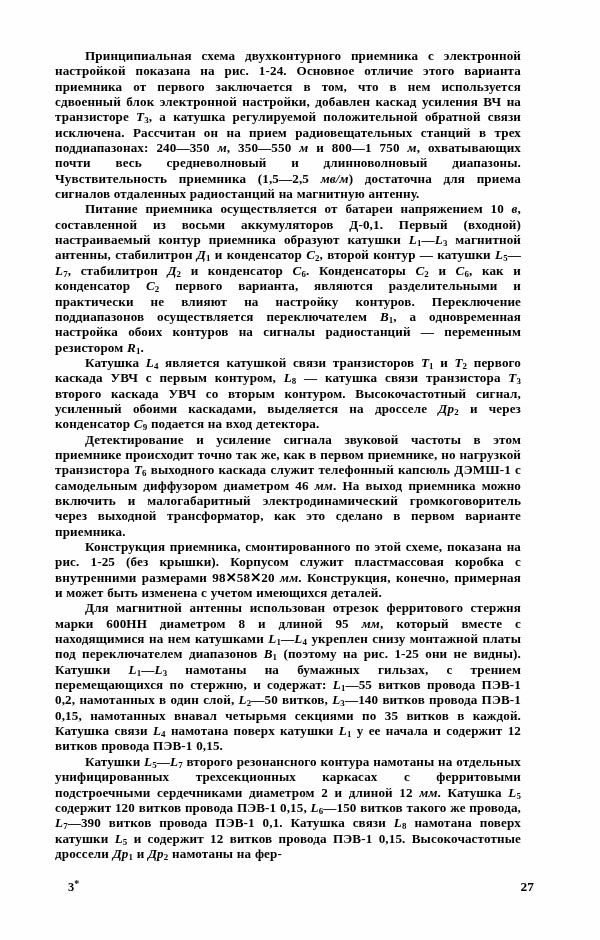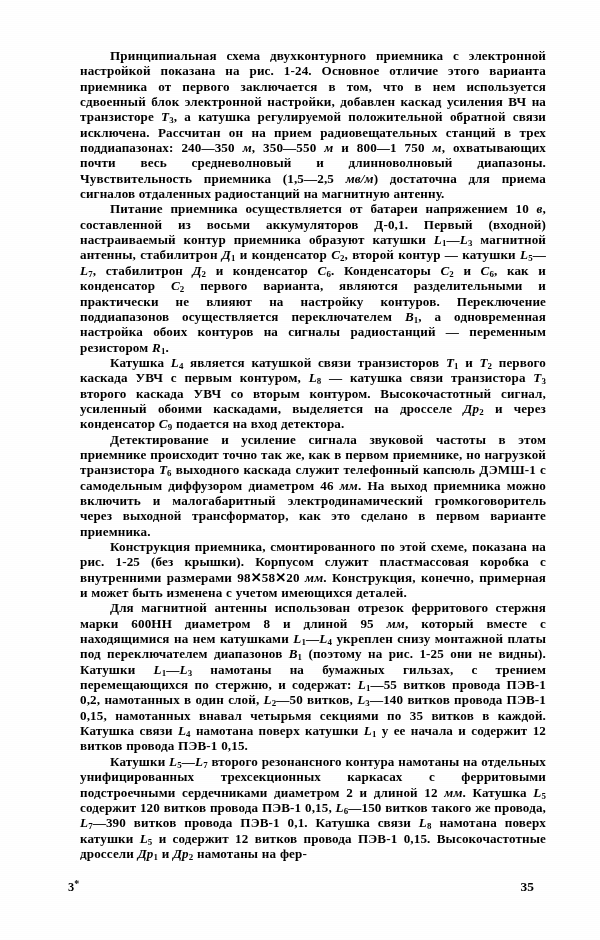--- a/index.html
+++ b/index.html
@@ -17,21 +17,21 @@
 
   .page {
     position: relative;
     width: 600px;
     height: 940px;
     background: #ffffff;
   }
 
   .text-block {
     position: absolute;
-    left: 80px;
+    left: 55px;
     top: 48px;
     width: 466px;
   }
 
   p.para {
     margin: 0;
     padding: 0;
     text-align: justify;
     text-justify: inter-word;
     font-size: 13.1px;
@@ -110,17 +110,17 @@
     <p class="para">Питание приемника осуществляется от батареи напряжением 10 <i>в</i>, составленной из восьми аккумуляторов Д-0,1. Первый (входной) настраиваемый контур приемника образуют катушки <i>L</i><sub>1</sub>—<i>L</i><sub>3</sub> магнитной антенны, стабилитрон <i>Д</i><sub>1</sub> и конденсатор <i>C</i><sub>2</sub>, второй контур — катушки <i>L</i><sub>5</sub>—<i>L</i><sub>7</sub>, стабилитрон <i>Д</i><sub>2</sub> и конденсатор <i>C</i><sub>6</sub>. Конденсаторы <i>C</i><sub>2</sub> и <i>C</i><sub>6</sub>, как и конденсатор <i>C</i><sub>2</sub> первого варианта, являются разделительными и практически не влияют на настройку контуров. Переключение поддиапазонов осуществляется переключателем <i>В</i><sub>1</sub>, а одновременная настройка обоих контуров на сигналы радиостанций — переменным резистором <i>R</i><sub>1</sub>.</p>
     <p class="para">Катушка <i>L</i><sub>4</sub> является катушкой связи транзисторов <i>Т</i><sub>1</sub> и <i>Т</i><sub>2</sub> первого каскада УВЧ с первым контуром, <i>L</i><sub>8</sub> — катушка связи транзистора <i>Т</i><sub>3</sub> второго каскада УВЧ со вторым контуром. Высокочастотный сигнал, усиленный обоими каскадами, выделяется на дросселе <i>Др</i><sub>2</sub> и через конденсатор <i>C</i><sub>9</sub> подается на вход детектора.</p>
     <p class="para">Детектирование и усиление сигнала звуковой частоты в этом приемнике происходит точно так же, как в первом приемнике, но нагрузкой транзистора <i>Т</i><sub>6</sub> выходного каскада служит телефонный капсюль ДЭМШ-1 с самодельным диффузором диаметром 46 <i>мм</i>. На выход приемника можно включить и малогабаритный электродинамический громкоговоритель через выходной трансформатор, как это сделано в первом варианте приемника.</p>
     <p class="para">Конструкция приемника, смонтированного по этой схеме, показана на рис. 1-25 (без крышки). Корпусом служит пластмассовая коробка с внутренними размерами 98<span class="times">✕</span>58<span class="times">✕</span>20 <i>мм</i>. Конструкция, конечно, примерная и может быть изменена с учетом имеющихся деталей.</p>
     <p class="para">Для магнитной антенны использован отрезок ферритового стержня марки 600НН диаметром 8 и длиной 95 <i>мм</i>, который вместе с находящимися на нем катушками <i>L</i><sub>1</sub>—<i>L</i><sub>4</sub> укреплен снизу монтажной платы под переключателем диапазонов <i>В</i><sub>1</sub> (поэтому на рис. 1-25 они не видны). Катушки <i>L</i><sub>1</sub>—<i>L</i><sub>3</sub> намотаны на бумажных гильзах, с трением перемещающихся по стержню, и содержат: <i>L</i><sub>1</sub>—55 витков провода ПЭВ-1 0,2, намотанных в один слой, <i>L</i><sub>2</sub>—50 витков, <i>L</i><sub>3</sub>—140 витков провода ПЭВ-1 0,15, намотанных внавал четырьмя секциями по 35 витков в каждой. Катушка связи <i>L</i><sub>4</sub> намотана поверх катушки <i>L</i><sub>1</sub> у ее начала и содержит 12 витков провода ПЭВ-1 0,15.</p>
     <p class="para">Катушки <i>L</i><sub>5</sub>—<i>L</i><sub>7</sub> второго резонансного контура намотаны на отдельных унифицированных трехсекционных каркасах с ферритовыми подстроечными сердечниками диаметром 2 и длиной 12 <i>мм</i>. Катушка <i>L</i><sub>5</sub> содержит 120 витков провода ПЭВ-1 0,15, <i>L</i><sub>6</sub>—150 витков такого же провода, <i>L</i><sub>7</sub>—390 витков провода ПЭВ-1 0,1. Катушка связи <i>L</i><sub>8</sub> намотана поверх катушки <i>L</i><sub>5</sub> и содержит 12 витков провода ПЭВ-1 0,15. Высокочастотные дроссели <i>Др</i><sub>1</sub> и <i>Др</i><sub>2</sub> намотаны на фер-</p>
   </div>
 
   <div class="footer">
     <span class="sig-mark"><span>3</span><span class="star">*</span></span>
-    <span class="folio">35</span>
+    <span class="folio">27</span>
   </div>
 
   <div class="grain"></div>
 </div>
 
 </body></html>

